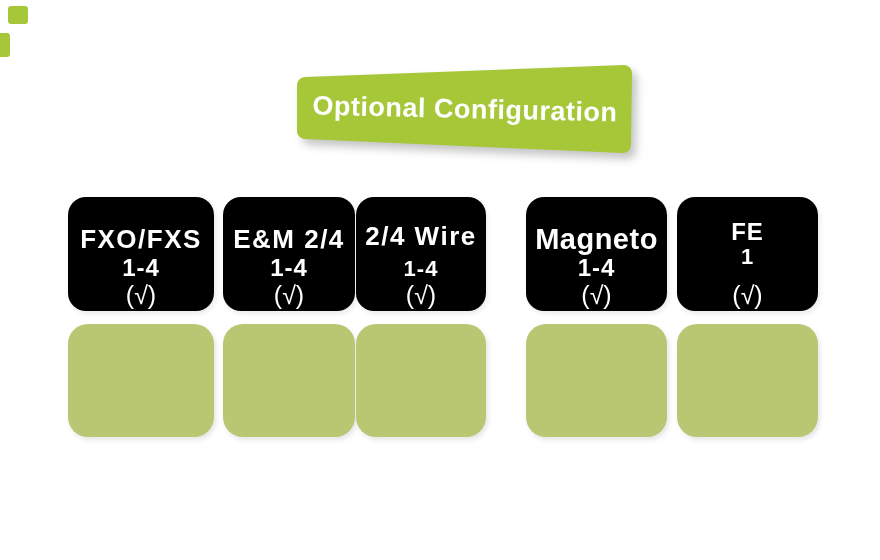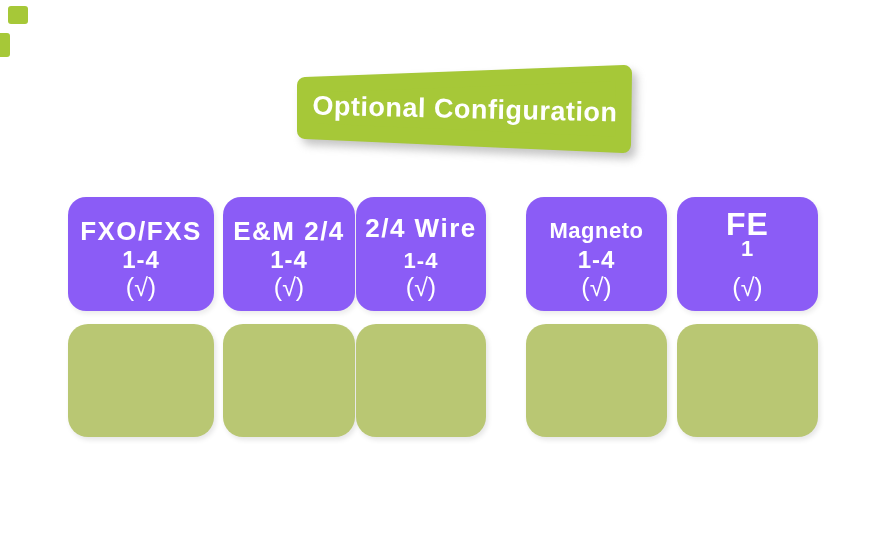--- a/index.html
+++ b/index.html
@@ -30,37 +30,37 @@
     color:#ffffff;font-size:27px;font-weight:bold;letter-spacing:0.5px;
     white-space:nowrap;
   }
 
   
   .box{
     position:absolute;border-radius:18px;
     display:flex;flex-direction:column;align-items:center;justify-content:flex-end;
     box-sizing:border-box;color:#ffffff;text-align:center;
   }
-  .row-top{top:197px;height:114px;background:#8b5cf6;box-shadow:2px 3px 5px rgba(0,0,0,0.08);padding-bottom:10px;}
+  .row-top{top:197px;height:114px;background:#000000;box-shadow:2px 3px 5px rgba(0,0,0,0.08);padding-bottom:2px;}
   .row-bottom{top:324px;height:113px;background:#b9c773;border-radius:20px;box-shadow:2px 3px 5px rgba(0,0,0,0.10);}
 
   .col1{left:68px;width:146px;}
   .col2{left:223px;width:132px;}
   .col3{left:356px;width:130px;}
   .col4{left:526px;width:141px;}
   .col5{left:677px;width:141px;}
 
   .box .title{font-weight:bold;font-size:26px;line-height:30px;letter-spacing:1.5px;white-space:nowrap;}
   .box .range{font-weight:bold;font-size:24px;line-height:28px;letter-spacing:1px;}
   .box .check{font-weight:400;font-size:25px;line-height:27px;}
 
   
-  .box.m4 .title{letter-spacing:0.5px;font-size:22px;}
+  .box.m4 .title{letter-spacing:0.5px;font-size:29px;}
   .box.m3 .range{font-size:22px;margin-top:5px;line-height:26px;}
-  .box.m5 .title{font-size:32px;line-height:26px;letter-spacing:1px;}
+  .box.m5 .title{font-size:24px;line-height:26px;letter-spacing:1px;}
   .box.m5 .range{font-size:22px;line-height:24px;}
   .box.m5 .check{margin-top:13px;}
 </style>
 </head>
 <body>
 
 <div class="stage">
 
   <div class="corner-square"></div>
   <div class="corner-bar"></div>

